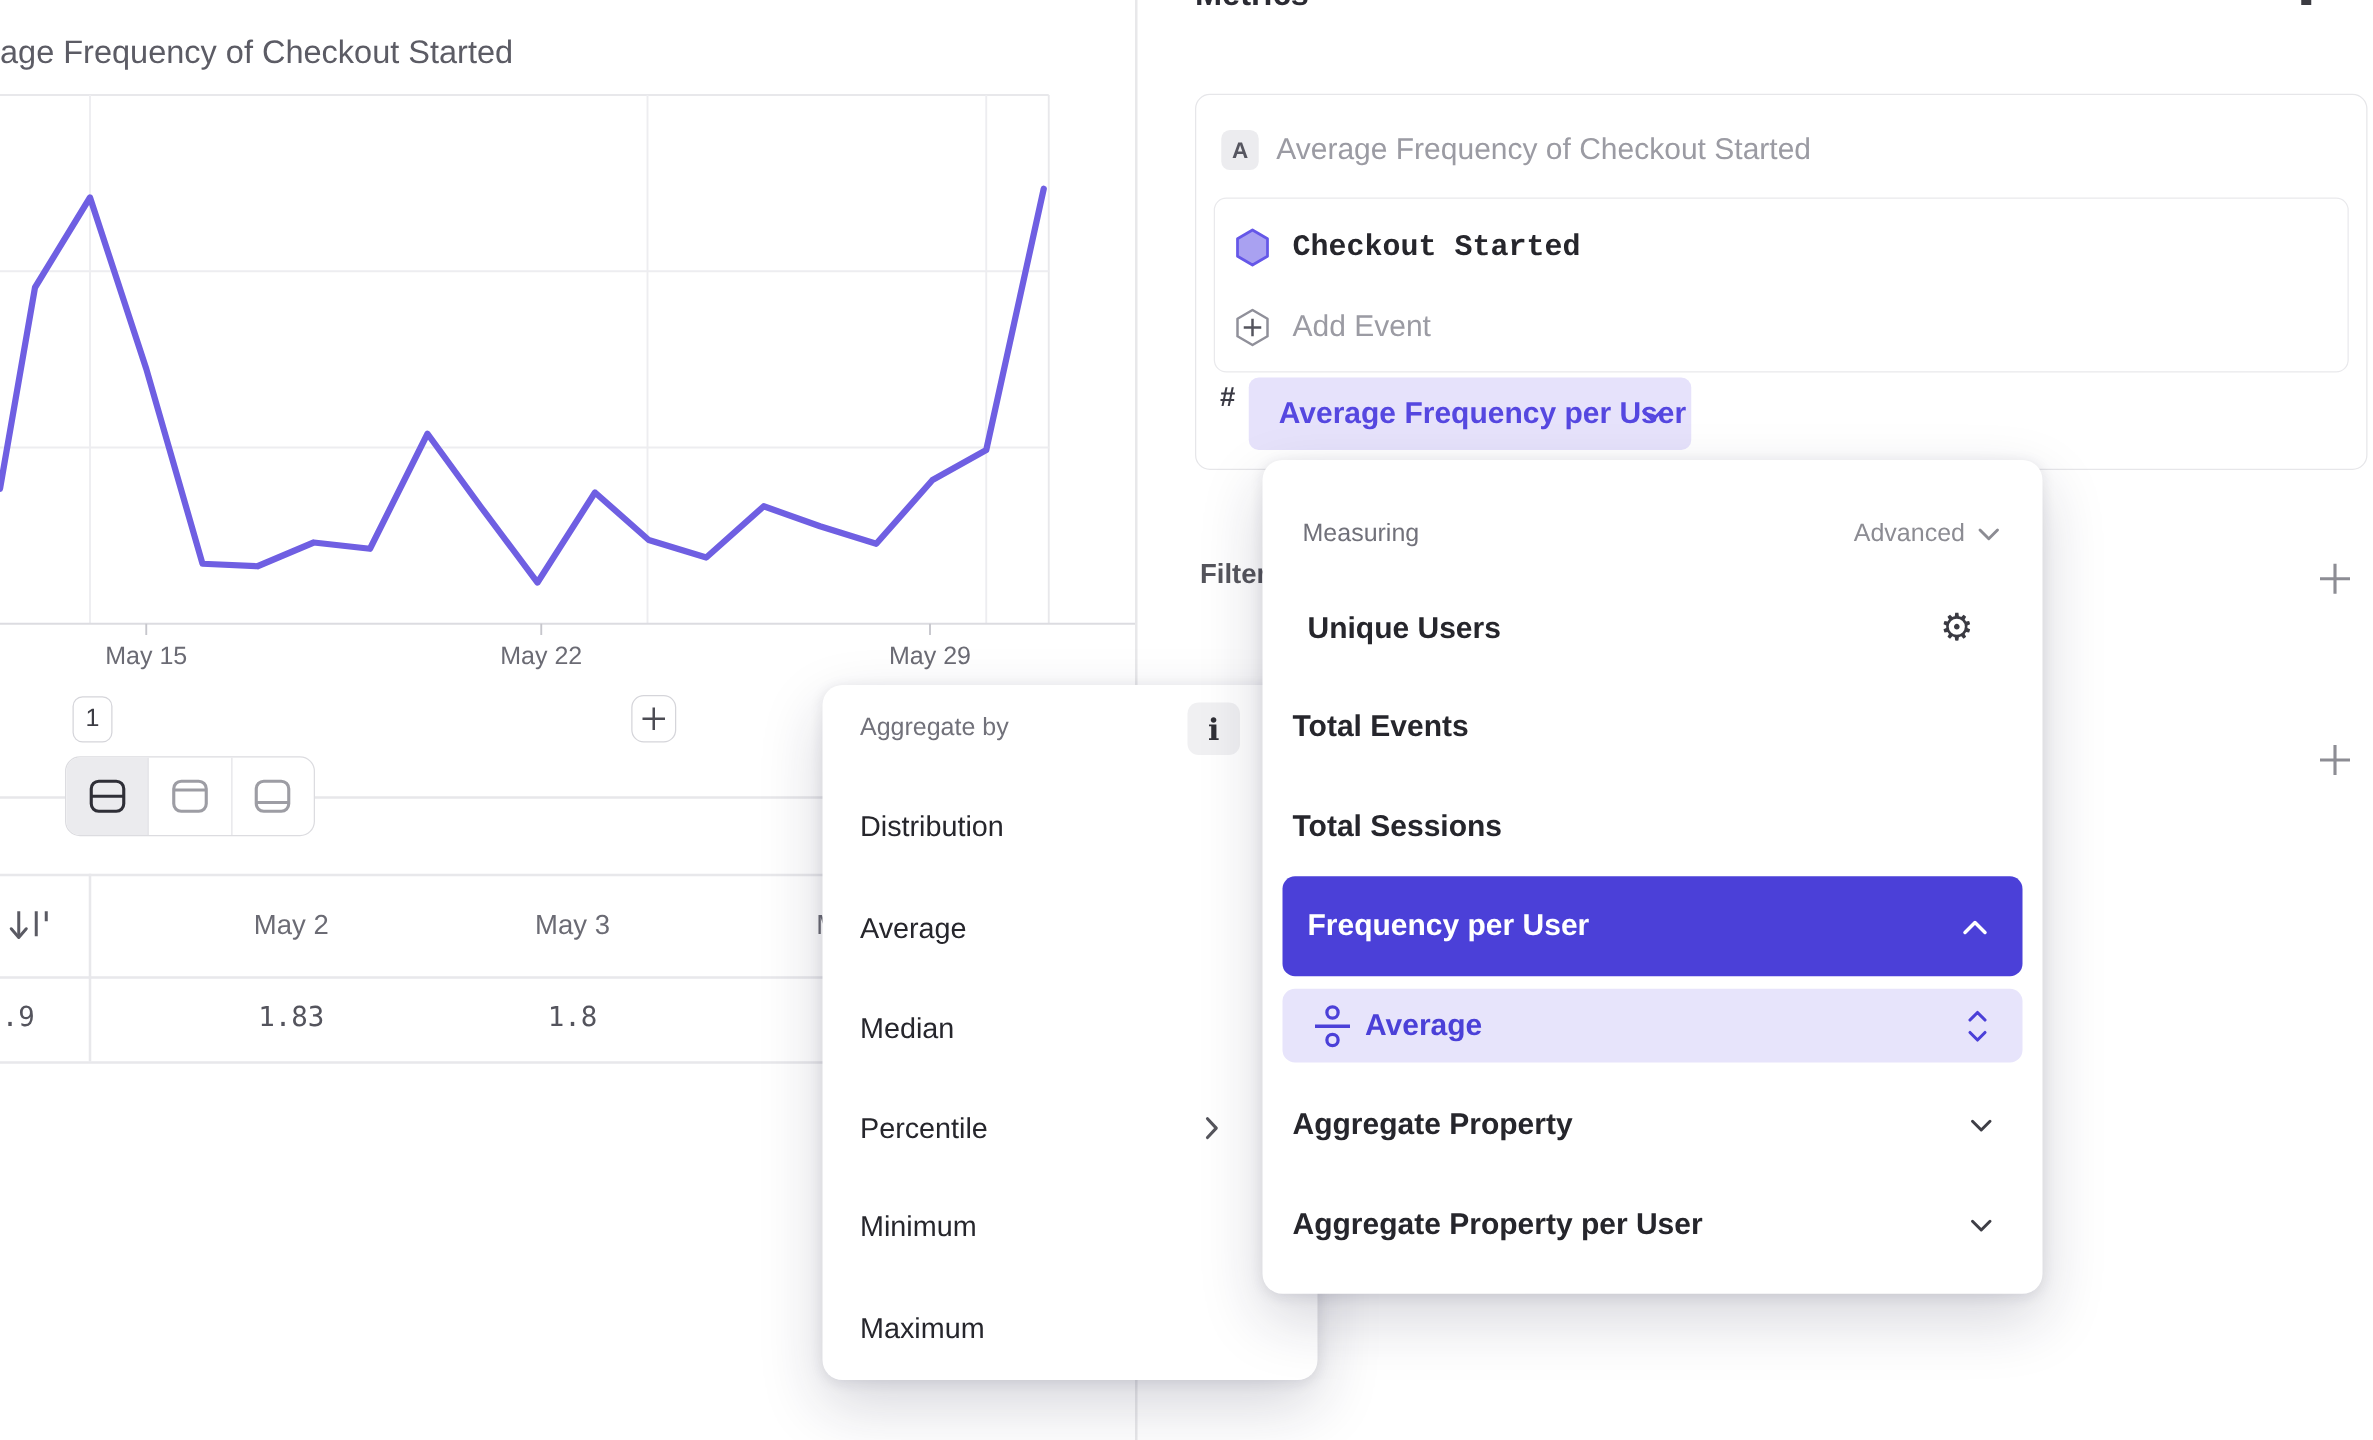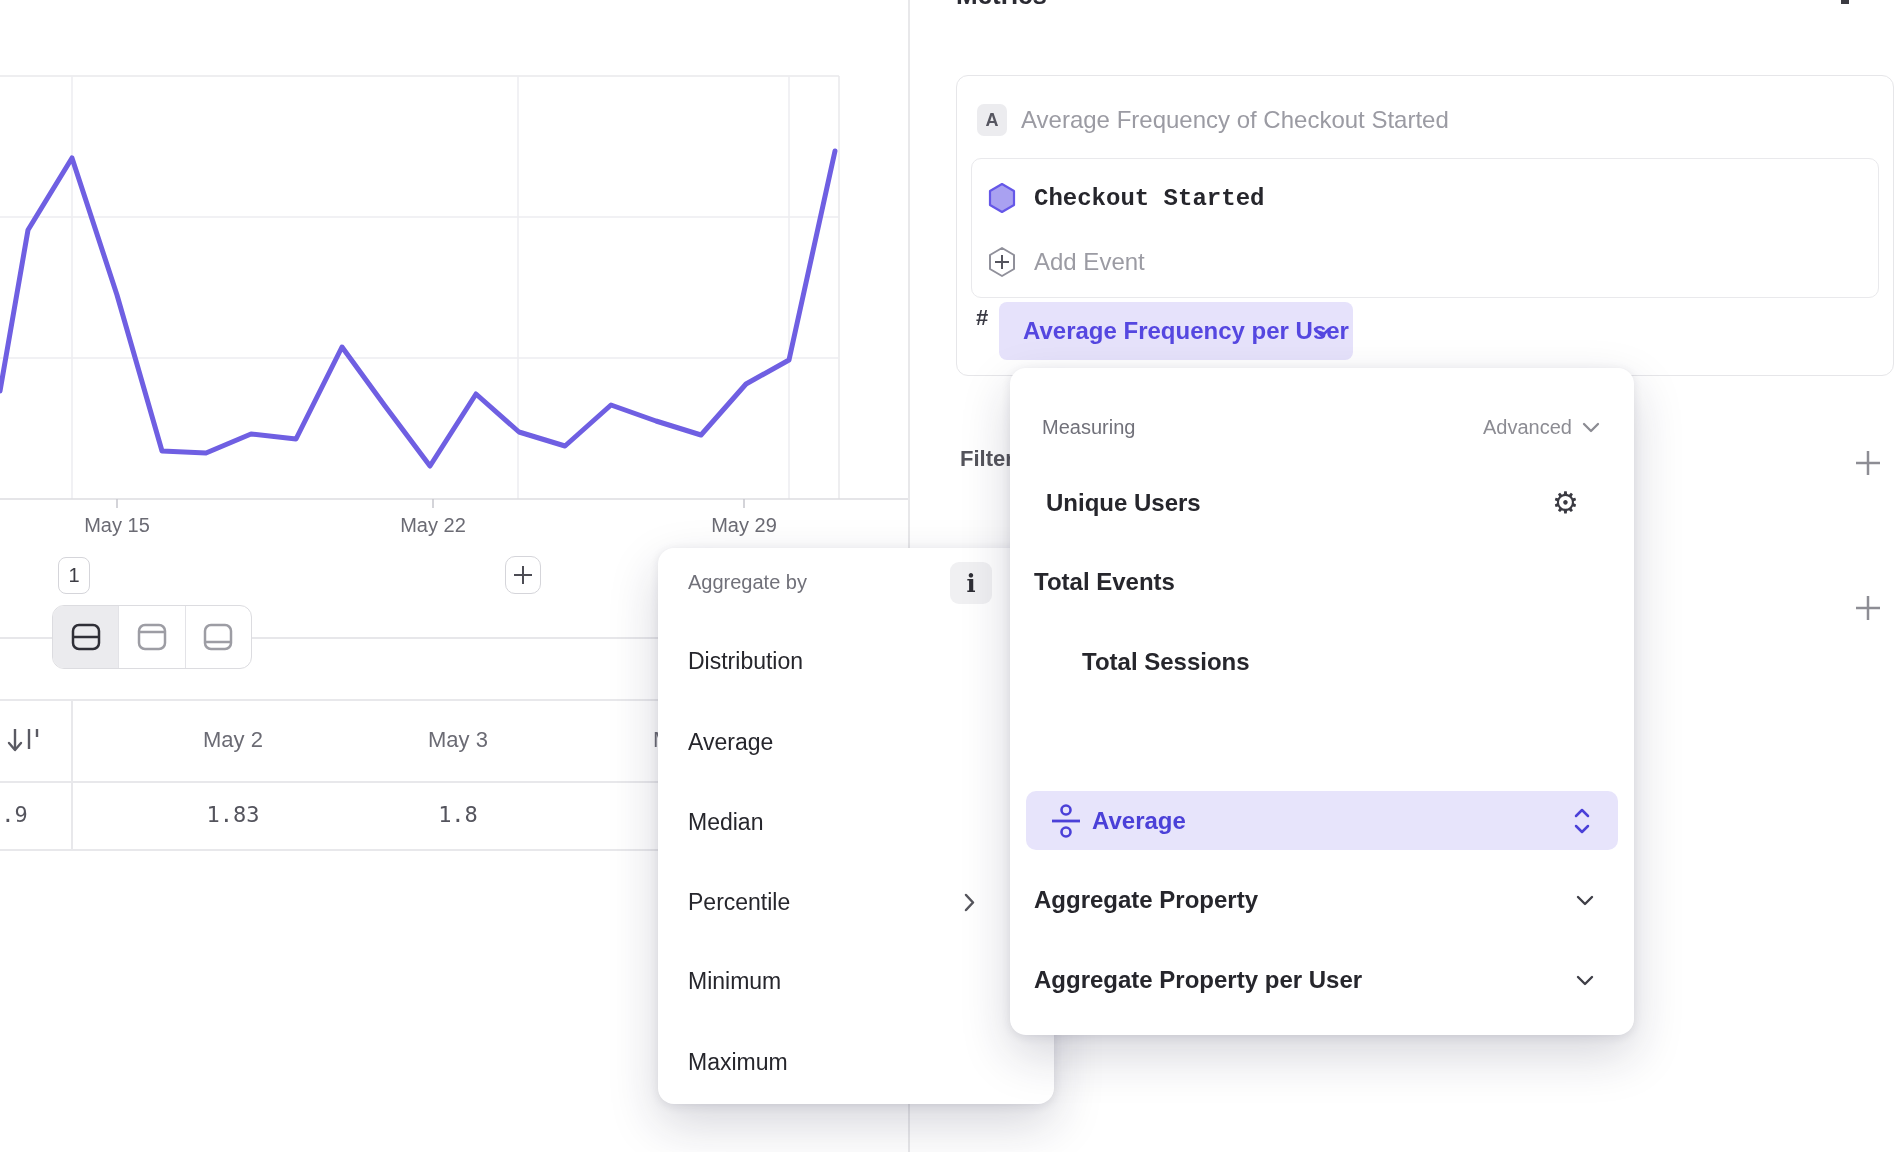--- a/index.html
+++ b/index.html
@@ -56,20 +56,21 @@
   .sel-pill-label{left:20px;height:80px;font-size:24px;font-weight:600;color:#ffffff;}
   .sub-pill{left:16px;top:423px;width:592px;height:59px;background:#e7e4fb;border-radius:10px;}
   .sub-pill-label{left:66px;height:59px;font-size:24px;font-weight:600;color:#4b40d8;}
   .gear{font-size:30px;line-height:30px;color:#3a3a42;font-family:"DejaVu Sans",sans-serif;}
 </style>
 </head>
 <body>
 
 <div class="page">
 
+  <div class="abs chart-title">age Frequency of Checkout Started</div>
 
   <svg class="abs" style="left:0;top:0;" width="908" height="545">
 
     <line x1="0" y1="76" x2="839" y2="76" stroke="#e8e8eb" stroke-width="1.5"></line>
     <line x1="839" y1="76" x2="839" y2="499" stroke="#e8e8eb" stroke-width="1.5"></line>
 
     <line x1="0" y1="217" x2="839" y2="217" stroke="#ededf0" stroke-width="1.5"></line>
     <line x1="0" y1="358" x2="839" y2="358" stroke="#ededf0" stroke-width="1.5"></line>
     <line x1="72" y1="76" x2="72" y2="499" stroke="#ededf0" stroke-width="1.5"></line>
     <line x1="518" y1="76" x2="518" y2="499" stroke="#ededf0" stroke-width="1.5"></line>
@@ -205,22 +206,28 @@
     <div class="abs vcenter" style="right:62px;top:45px;height:28px;">
       <span class="adv-label">Advanced</span>
     </div>
     <svg class="abs" style="left:572px;top:54px;" width="18" height="11">
       <polyline points="2,2 9,9 16,2" fill="none" stroke="#8c8c93" stroke-width="2.3" stroke-linecap="round" stroke-linejoin="round"></polyline>
     </svg>
 
     <div class="abs meas-item vcenter" style="top:120px;margin-left:12px;">Unique Users</div>
     <div class="abs gear" style="left:542px;top:120px;">⚙</div>
     <div class="abs meas-item vcenter" style="top:199px;">Total Events</div>
-    <div class="abs meas-item vcenter" style="top:279px;margin-left:48px;">Total Sessions</div>
-
+    <div class="abs meas-item vcenter" style="top:279px;">Total Sessions</div>
+
+    <div class="abs sel-pill">
+      <div class="abs sel-pill-label vcenter">Frequency per User</div>
+      <svg class="abs" style="left:544px;top:35px;" width="20" height="12">
+        <polyline points="2,10 10,2 18,10" fill="none" stroke="#ffffff" stroke-width="2.8" stroke-linecap="round" stroke-linejoin="round"></polyline>
+      </svg>
+    </div>
 
     <div class="abs sub-pill">
       <svg class="abs" style="left:24px;top:12px;" width="32" height="36">
         <circle cx="16" cy="7" r="4.5" fill="none" stroke="#4b40d8" stroke-width="2.6"></circle>
         <line x1="2" y1="18" x2="30" y2="18" stroke="#4b40d8" stroke-width="2.8"></line>
         <circle cx="16" cy="29" r="4.5" fill="none" stroke="#4b40d8" stroke-width="2.6"></circle>
       </svg>
       <div class="abs sub-pill-label vcenter">Average</div>
       <svg class="abs" style="left:548px;top:17px;" width="16" height="26">
         <polyline points="2,8 8,2 14,8" fill="none" stroke="#4b40d8" stroke-width="2.5" stroke-linecap="round" stroke-linejoin="round"></polyline>

